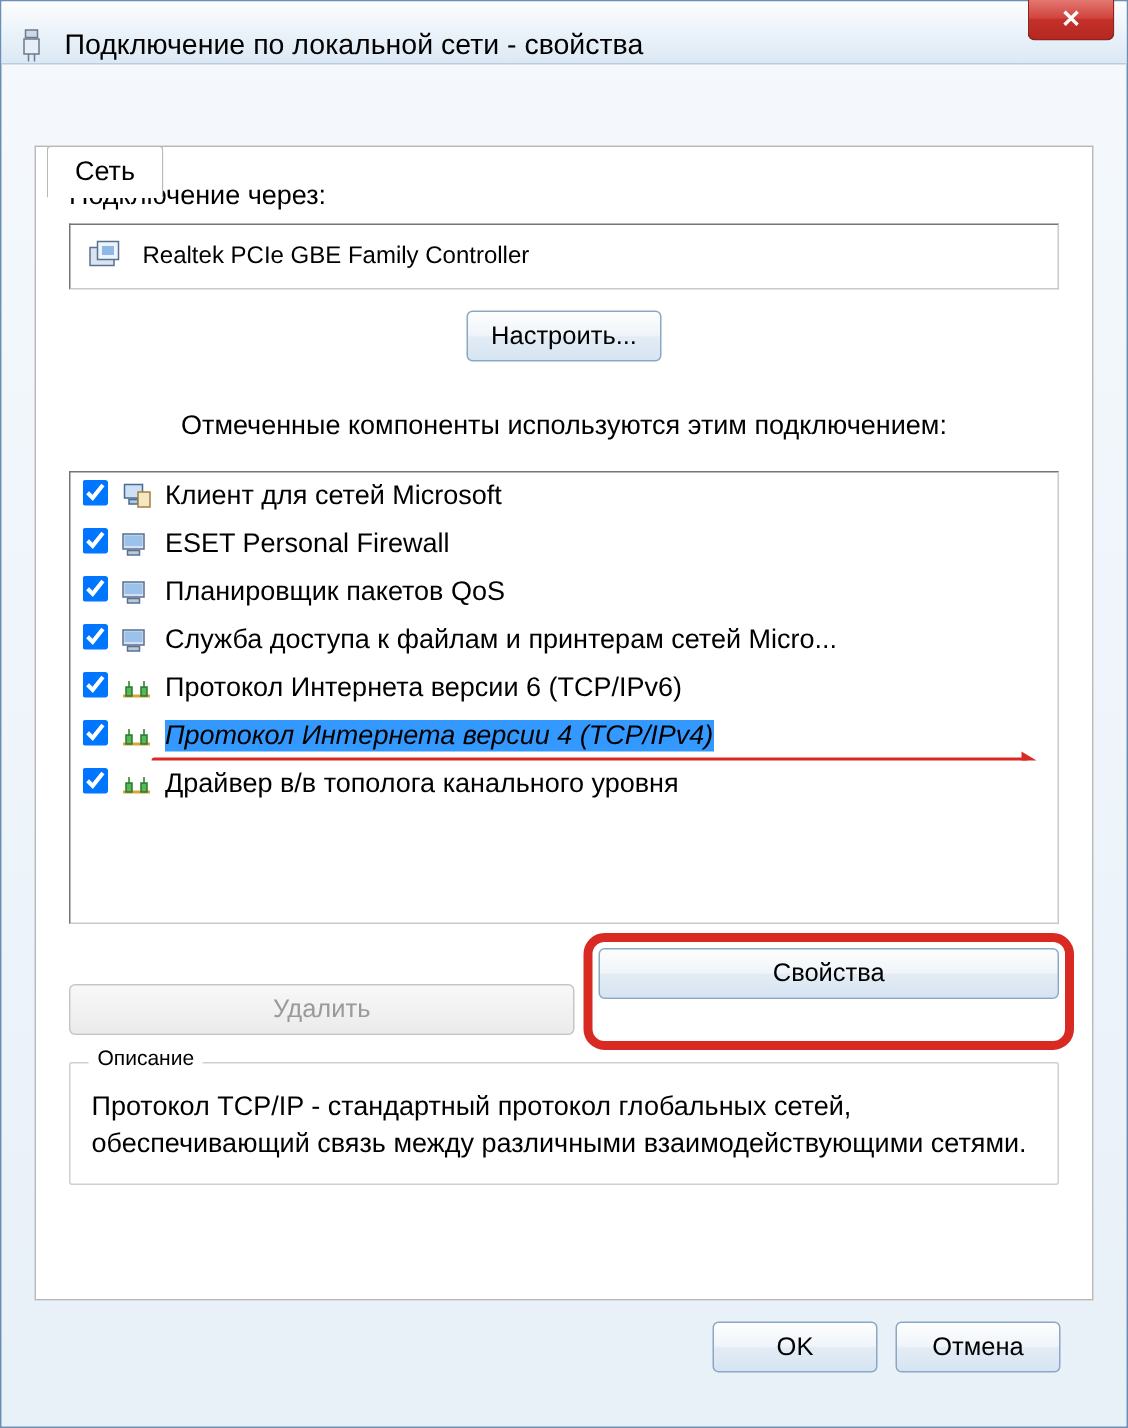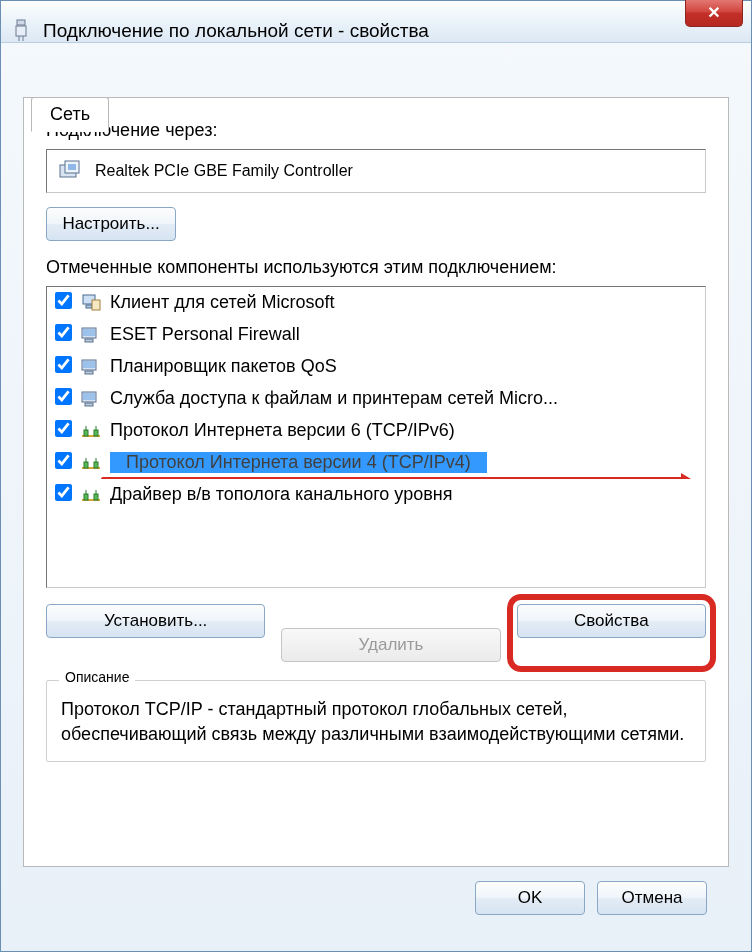--- a/index.html
+++ b/index.html
@@ -108,26 +108,27 @@
 }
 .btn:disabled {
   color: #9a9a9a;
   background: linear-gradient(to bottom, #f8f8f8, #ebebeb);
   border-color: #c5c5c5;
   cursor: default;
   margin-top: 24px;
 }
 .configure-row {
   display: flex;
-  justify-content: flex-start;
-  margin-bottom: 16px;
+  justify-content: center;
+  margin-bottom: 32px;
 }
 .components-label {
   font-size: 18px;
-  margin-bottom: 8px;
+  margin-bottom: 20px;
+  text-align: center;
 }
 .list-box {
   border: 1px inset #c9c9c9;
   background: #fff;
   height: 302px;
   overflow: hidden;
   margin-bottom: 16px;
 }
 .list-item {
   display: flex;
@@ -145,22 +146,23 @@
 }
 .item-icon {
   width: 22px; height: 22px;
   flex-shrink: 0;
 }
 .list-item.selected {
   position: relative;
 }
 .list-item.selected .item-text {
   background: #3399ff;
-  color: #404040;
-  padding: 0 16px;
+  color: #000000;
+  padding: 0 0;
+  font-style: italic;
 }
 .red-underline {
   position: absolute;
   left: 54px;
   right: 20px;
   bottom: -2px;
   height: 4px;
   background: #d82a23;
   border-radius: 2px;
 }
@@ -328,21 +330,20 @@
                 <rect x="4" y="10" width="4" height="6" fill="#58b858" stroke="#2a7a2a"></rect>
                 <rect x="14" y="10" width="4" height="6" fill="#58b858" stroke="#2a7a2a"></rect>
                 <line x1="6" y1="10" x2="6" y2="6" stroke="#2a7a2a"></line>
                 <line x1="16" y1="10" x2="16" y2="6" stroke="#2a7a2a"></line>
               </svg>
               <span class="item-text">Драйвер в/в тополога канального уровня</span>
             </div>
           </div>
 
         <div class="button-row">
-          <button class="btn">Установить...</button>
           <button class="btn" disabled="">Удалить</button>
           <span class="red-ring" style="flex:1; display:flex;">
             <button class="btn" style="flex:1;">Свойства</button>
           </span>
         </div>
 
         <div class="groupbox">
           <div class="groupbox-title">Описание</div>
           <div class="description-text">Протокол TCP/IP - стандартный протокол глобальных сетей, обеспечивающий связь между различными взаимодействующими сетями.</div>
         </div>

